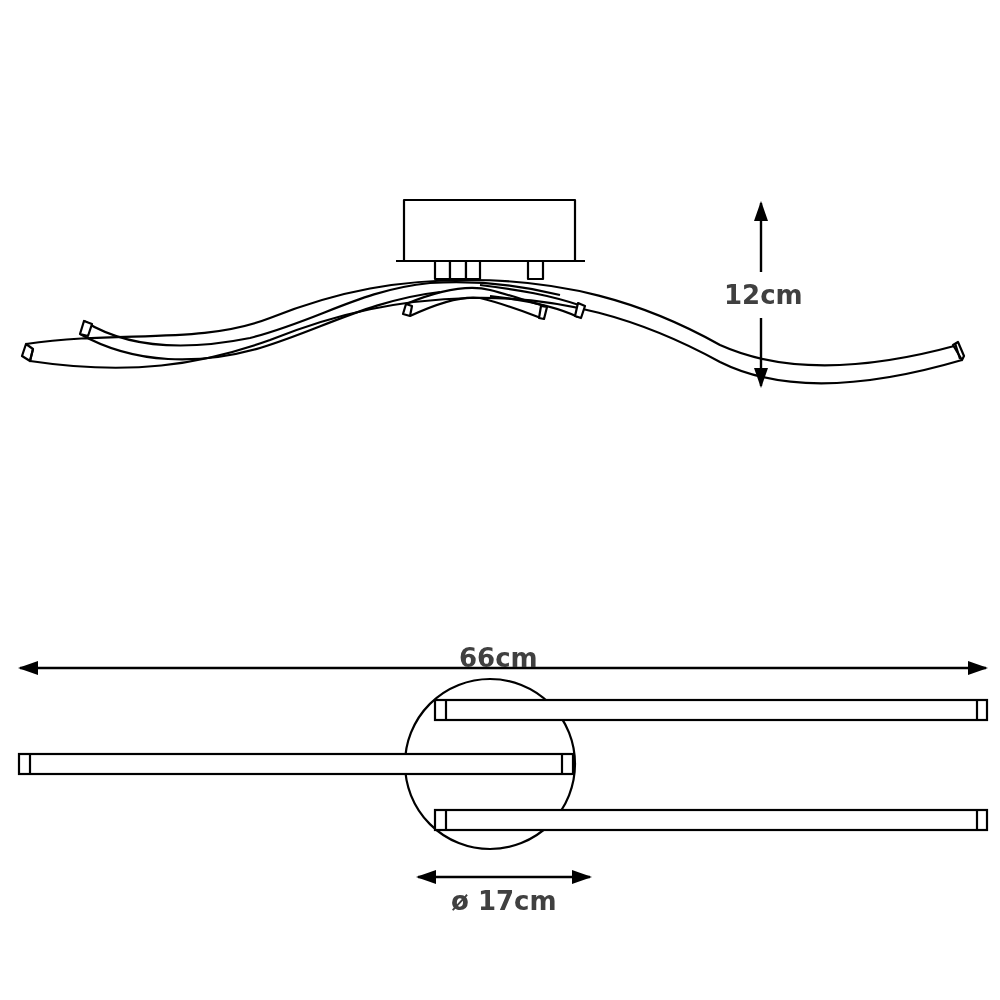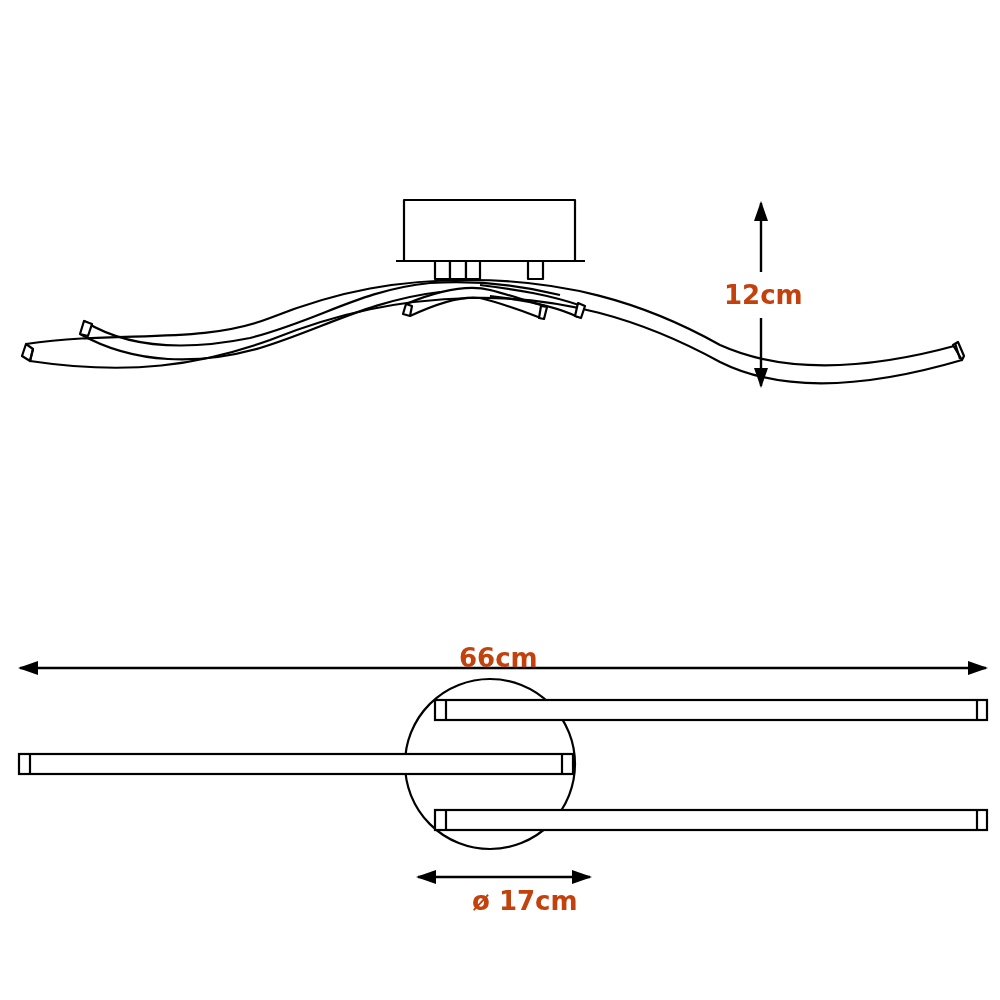--- a/index.html
+++ b/index.html
@@ -17,28 +17,28 @@
     .canvas {
       position: absolute;
       left: 0; top: 0;
       width: 1000px; height: 1000px;
     }
     .label {
       position: absolute;
       font-family: "DejaVu Sans", sans-serif;
       font-weight: bold;
       font-size: 26px;
-      color: #c2410c;
+      color: #404040;
       white-space: nowrap;
       line-height: 1;
       background: transparent;
     }
     #label-height { left: 724px; top: 282px; }
     #label-width { left: 459px; top: 625px; margin-top: 20px; }
-    #label-diameter { left: 472px; top: 888px; }
+    #label-diameter { left: 451px; top: 888px; }
   </style>
 </head>
 <body>
 
 <svg class="canvas" viewBox="0 0 1000 1000" xmlns="http://www.w3.org/2000/svg">
   <defs>
     <marker id="arrowhead" viewBox="0 0 20 14" refX="18" refY="7" markerWidth="20" markerHeight="14" markerUnits="userSpaceOnUse" orient="auto-start-reverse">
       <path d="M0,0 L20,7 L0,14 Z" fill="#000"></path>
     </marker>
   </defs>

